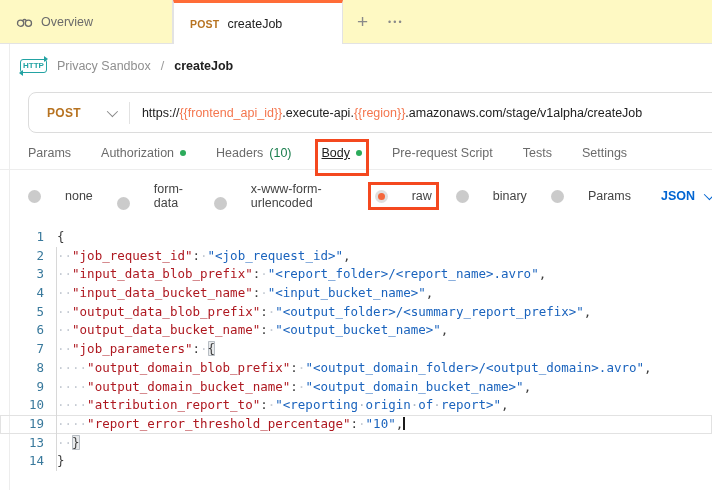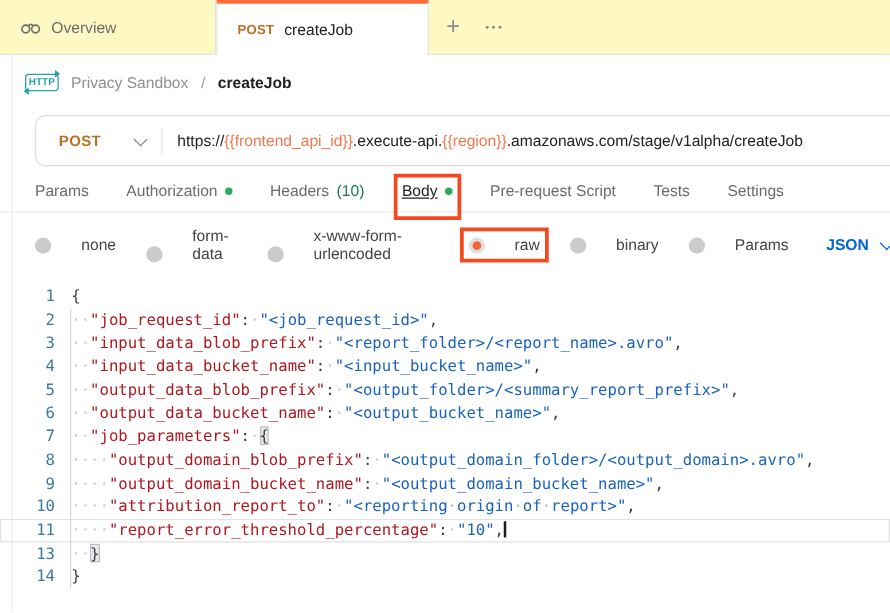--- a/index.html
+++ b/index.html
@@ -197,19 +197,19 @@
       <div class="ed-line"><span class="ln">1</span><span class="code"><span class="tk-p">{</span></span></div>
       <div class="ed-line"><span class="ln">2</span><span class="code"><span class="tk-w">··</span><span class="tk-k">"job_request_id"</span><span class="tk-p">:</span><span class="tk-w">·</span><span class="tk-s">"&lt;job_request_id&gt;"</span><span class="tk-p">,</span></span></div>
       <div class="ed-line"><span class="ln">3</span><span class="code"><span class="tk-w">··</span><span class="tk-k">"input_data_blob_prefix"</span><span class="tk-p">:</span><span class="tk-w">·</span><span class="tk-s">"&lt;report_folder&gt;/&lt;report_name&gt;.avro"</span><span class="tk-p">,</span></span></div>
       <div class="ed-line"><span class="ln">4</span><span class="code"><span class="tk-w">··</span><span class="tk-k">"input_data_bucket_name"</span><span class="tk-p">:</span><span class="tk-w">·</span><span class="tk-s">"&lt;input_bucket_name&gt;"</span><span class="tk-p">,</span></span></div>
       <div class="ed-line"><span class="ln">5</span><span class="code"><span class="tk-w">··</span><span class="tk-k">"output_data_blob_prefix"</span><span class="tk-p">:</span><span class="tk-w">·</span><span class="tk-s">"&lt;output_folder&gt;/&lt;summary_report_prefix&gt;"</span><span class="tk-p">,</span></span></div>
       <div class="ed-line"><span class="ln">6</span><span class="code"><span class="tk-w">··</span><span class="tk-k">"output_data_bucket_name"</span><span class="tk-p">:</span><span class="tk-w">·</span><span class="tk-s">"&lt;output_bucket_name&gt;"</span><span class="tk-p">,</span></span></div>
       <div class="ed-line"><span class="ln">7</span><span class="code"><span class="tk-w">··</span><span class="tk-k">"job_parameters"</span><span class="tk-p">:</span><span class="tk-w">·</span><span class="tk-p tk-hl">{</span></span></div>
       <div class="ed-line"><span class="ln">8</span><span class="code"><span class="tk-w">····</span><span class="tk-k">"output_domain_blob_prefix"</span><span class="tk-p">:</span><span class="tk-w">·</span><span class="tk-s">"&lt;output_domain_folder&gt;/&lt;output_domain&gt;.avro"</span><span class="tk-p">,</span></span></div>
       <div class="ed-line"><span class="ln">9</span><span class="code"><span class="tk-w">····</span><span class="tk-k">"output_domain_bucket_name"</span><span class="tk-p">:</span><span class="tk-w">·</span><span class="tk-s">"&lt;output_domain_bucket_name&gt;"</span><span class="tk-p">,</span></span></div>
       <div class="ed-line"><span class="ln">10</span><span class="code"><span class="tk-w">····</span><span class="tk-k">"attribution_report_to"</span><span class="tk-p">:</span><span class="tk-w">·</span><span class="tk-s">"&lt;reporting</span><span class="tk-wd">·</span><span class="tk-s">origin</span><span class="tk-wd">·</span><span class="tk-s">of</span><span class="tk-wd">·</span><span class="tk-s">report&gt;"</span><span class="tk-p">,</span></span></div>
-      <div class="ed-line current"><span class="ln">11</span><span class="code"><span class="tk-w">····</span><span class="tk-k">"report_error_threshold_percentage"</span><span class="tk-p">:</span><span class="tk-w">·</span><span class="tk-s">"10"</span><span class="tk-p">,</span><span class="caret"></span></span></div>
+      <div class="ed-line current"><span class="ln">19</span><span class="code"><span class="tk-w">····</span><span class="tk-k">"report_error_threshold_percentage"</span><span class="tk-p">:</span><span class="tk-w">·</span><span class="tk-s">"10"</span><span class="tk-p">,</span><span class="caret"></span></span></div>
       <div class="ed-line"><span class="ln">13</span><span class="code"><span class="tk-w">··</span><span class="tk-p tk-hl">}</span></span></div>
       <div class="ed-line"><span class="ln">14</span><span class="code"><span class="tk-p">}</span></span></div>
       <div class="indent-guide" style="top: 26.7px; height: 224.4px;"></div>
     </div>
 
 </div>
 
 </body></html>

